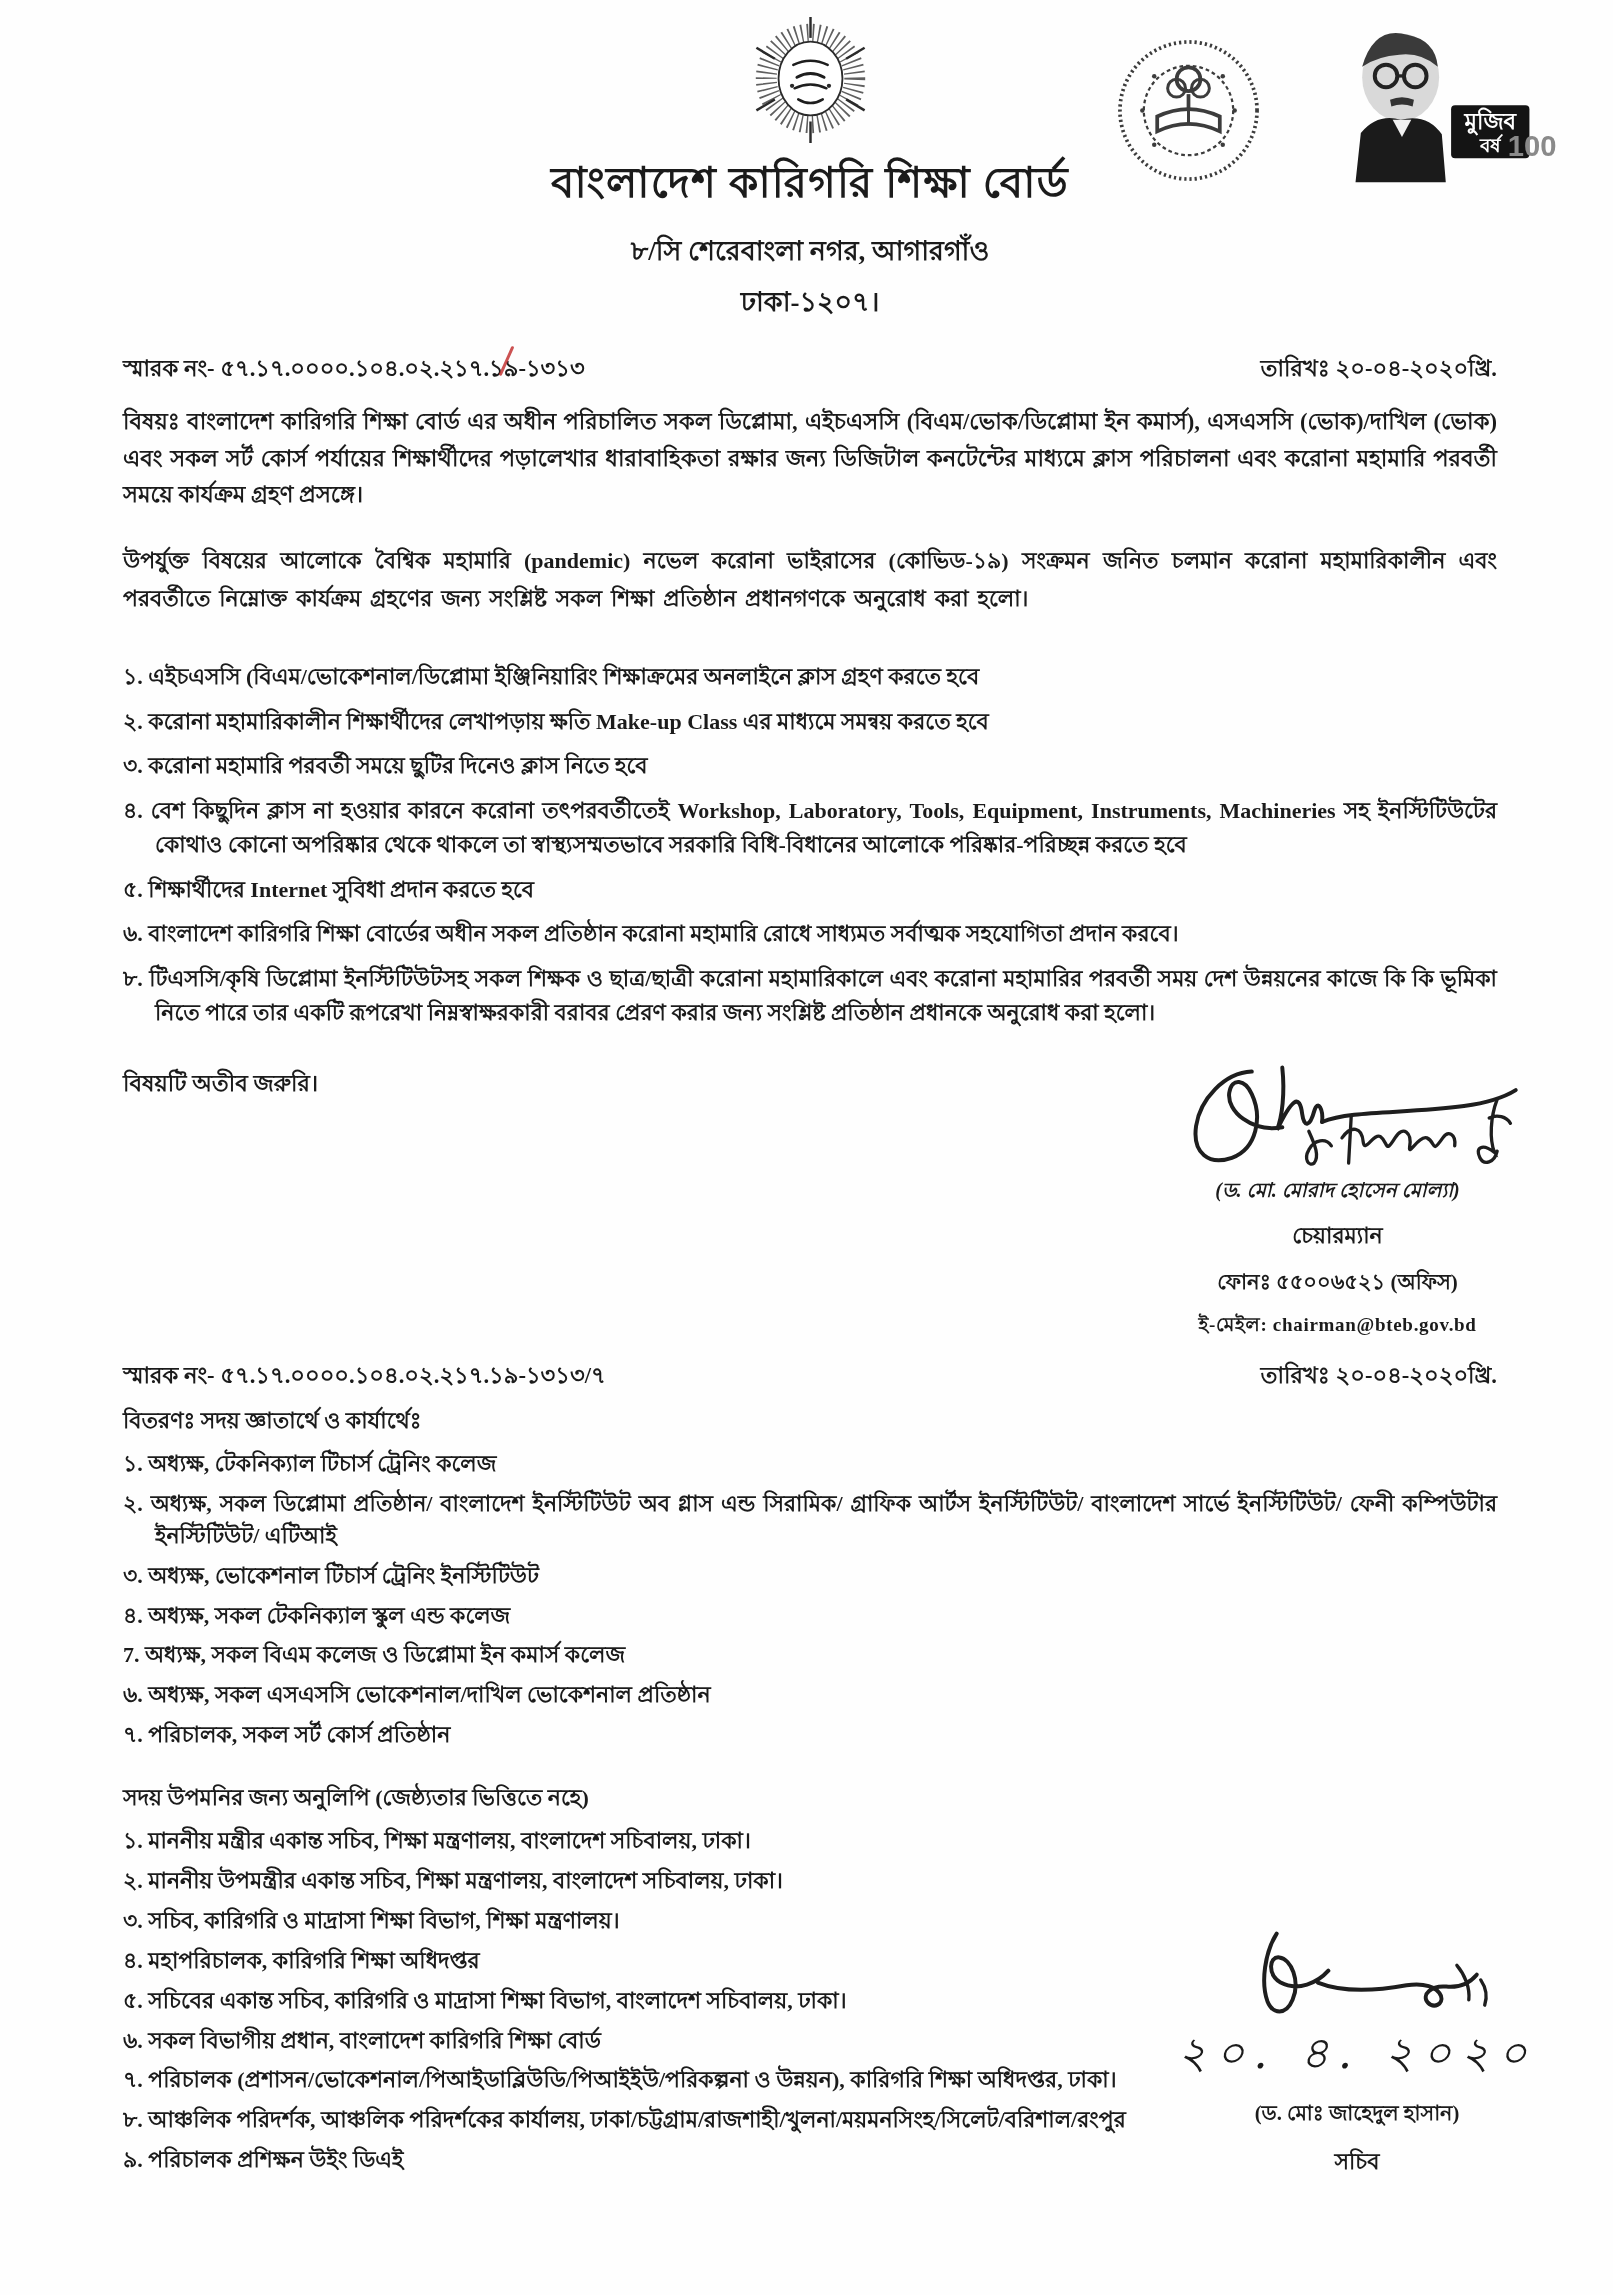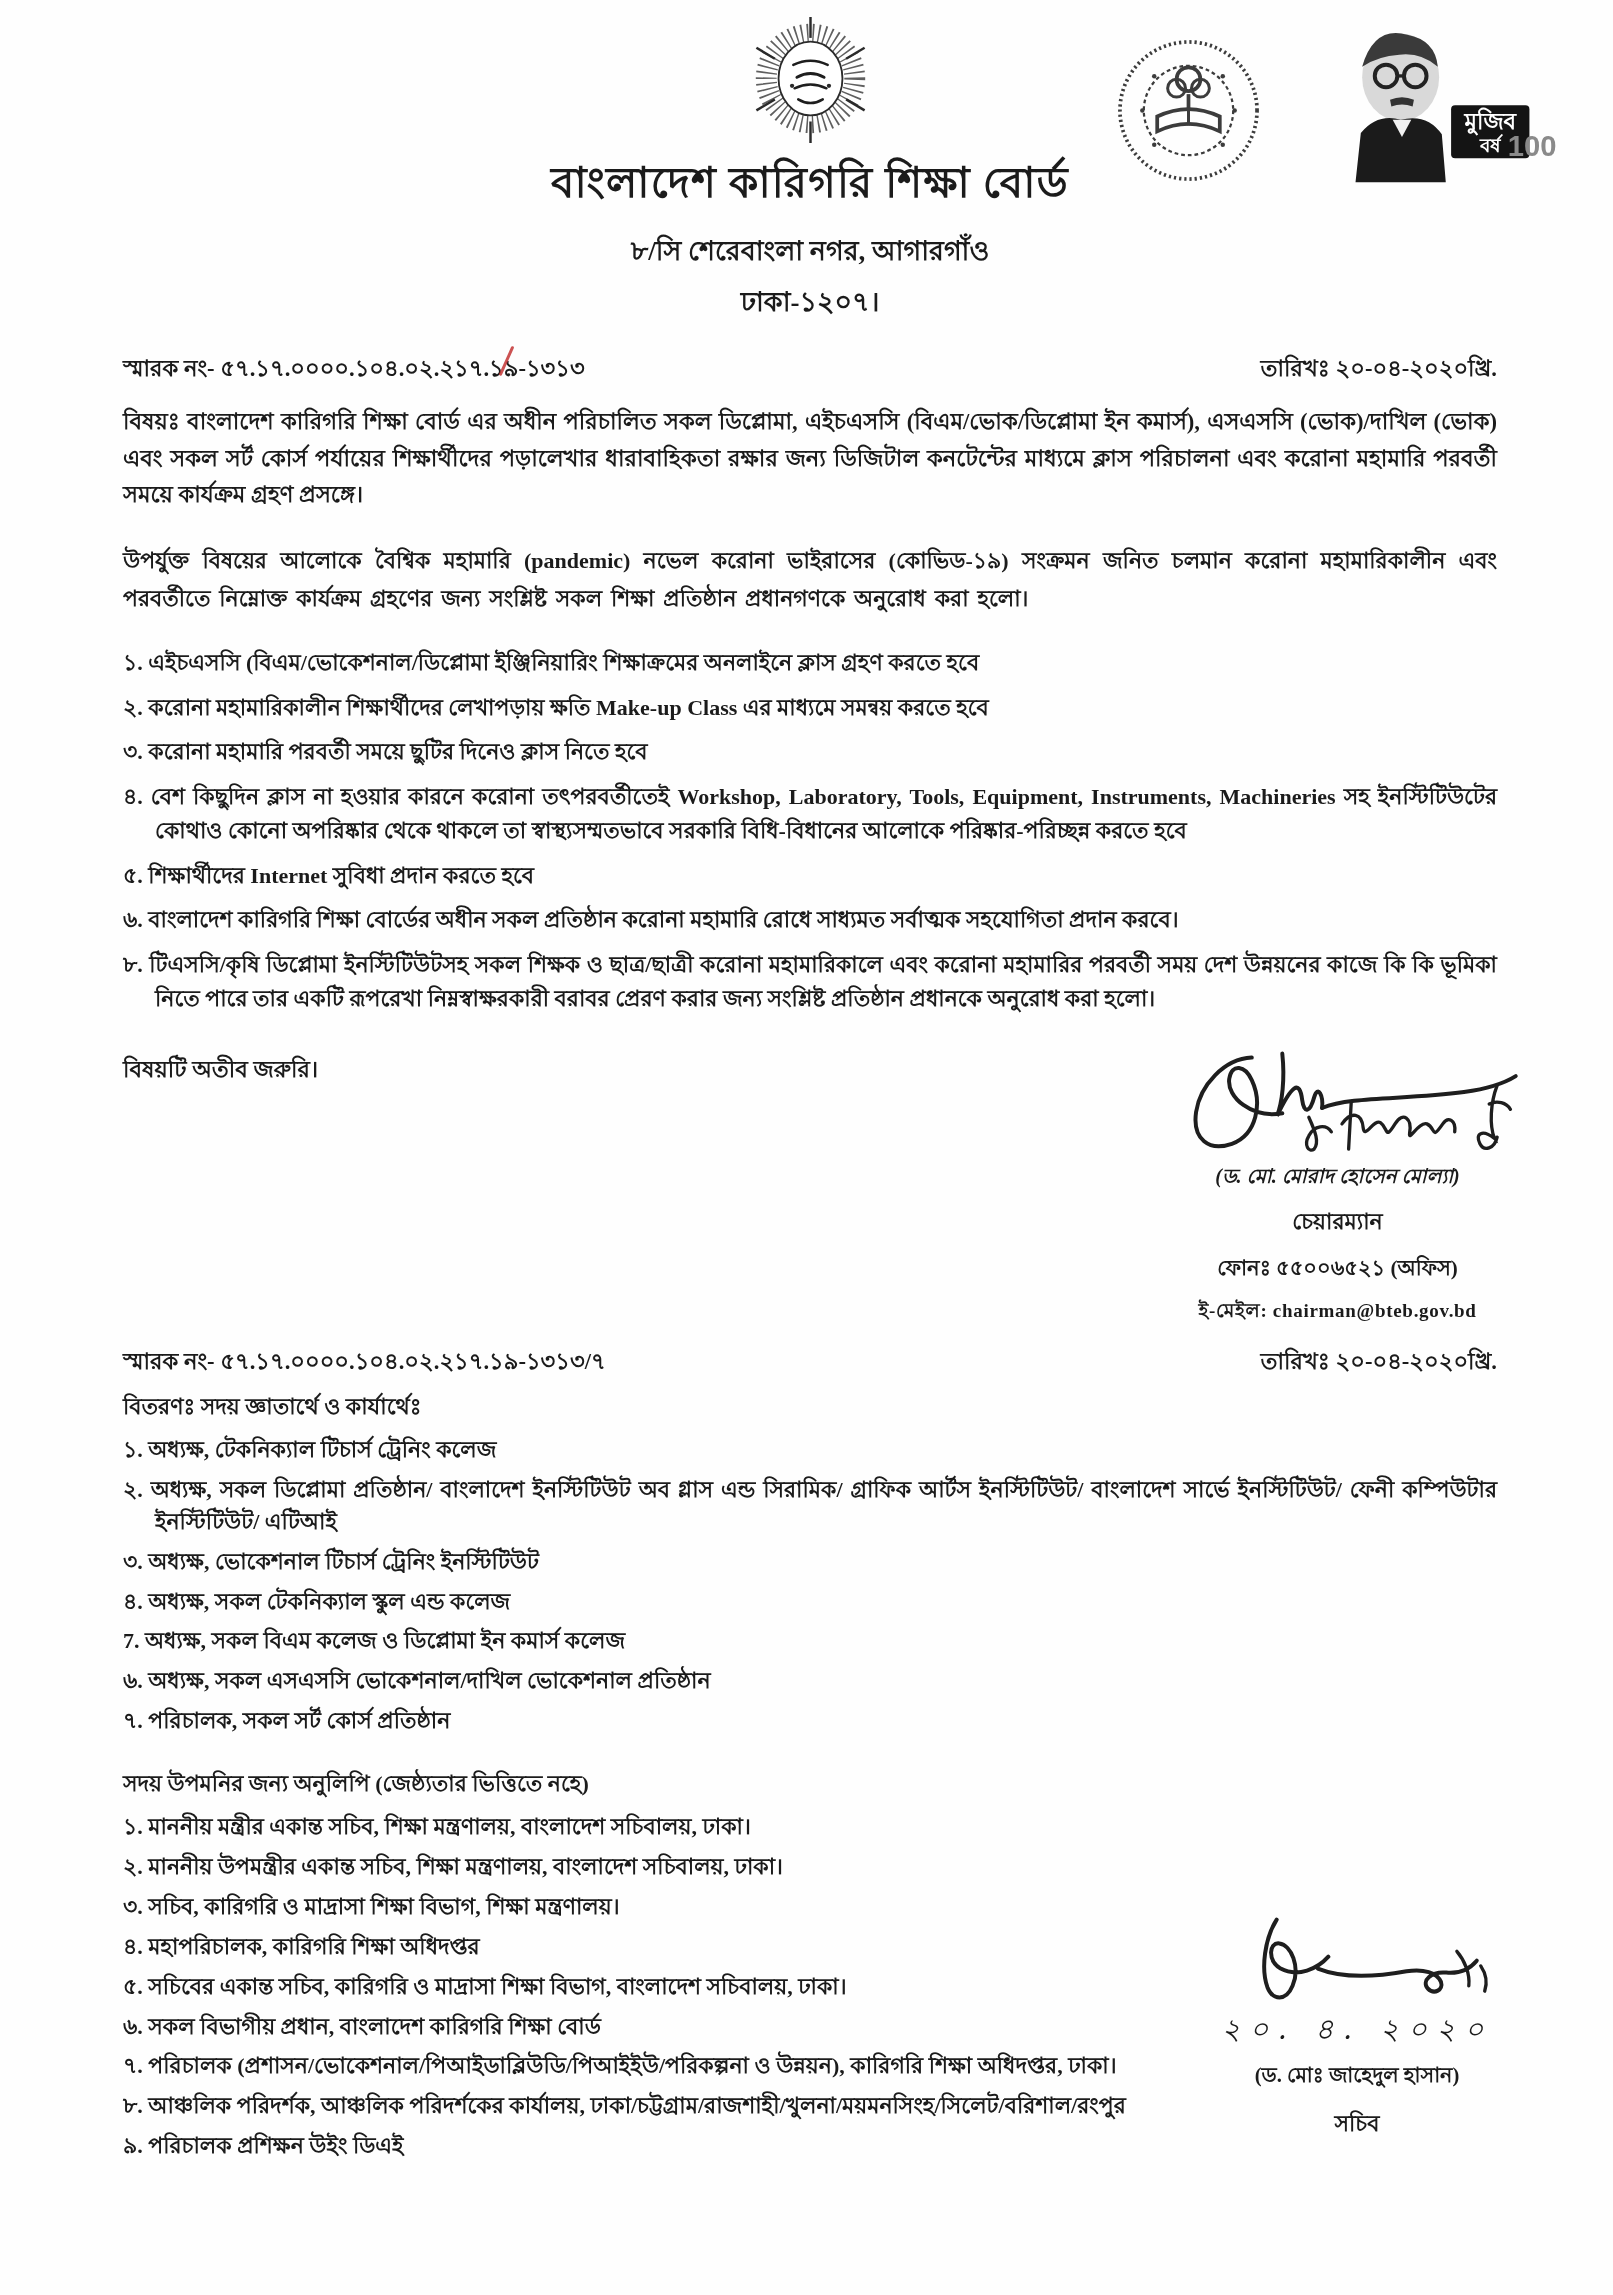--- a/index.html
+++ b/index.html
@@ -25,39 +25,39 @@
   .website{font-size:31px;margin-top:8px;letter-spacing:1.3px;}
   .logo-round{position:absolute;top:18.6px;right:232px;width:153px;height:149px;}
   .logo-mujib{position:absolute;top:3px;right:-53px;width:229px;height:163px;}
   
   .memo-row{display:flex;justify-content:space-between;align-items:flex-start;font-size:22.6px;margin-top:25px;}
   .memo-left{position:relative;}
   .red-mark{position:absolute;left:382px;top:-6.6px;width:3.3px;height:32px;background:#c33434;transform:rotate(24deg);border-radius:2px;opacity:.85;}
   
   .subject{font-size:22.6px;line-height:1.62;text-align:justify;margin-top:14.6px;}
   .intro{font-size:22px;line-height:1.75;text-align:justify;margin-top:28px;word-spacing:3.3px;}
-  .dir-list{margin-top:27px;}
+  .dir-list{margin-top:41px;}
   .num-item{font-size:22px;line-height:1.55;text-align:justify;padding-left:32px;text-indent:-32px;margin-top:10.6px;}
   
   .sig-row{display:flex;justify-content:space-between;margin-top:22.6px;}
   .urgent{font-size:22.6px;padding-top:13.3px;}
   .chairman-block{text-align:center;margin-right:-26.5px;}
   .sig-svg{display:block;margin:0 auto;}
   .sig-name{font-size:20px;margin-top:-4px;font-style:italic;}
   .sig-title{font-size:22px;margin-top:10.6px;}
   .sig-phone{font-size:21px;margin-top:10.6px;}
   .sig-email{font-size:19px;margin-top:9.3px;letter-spacing:0.7px;}
   
   .dist-head{font-size:22px;margin-top:6.6px;}
   .plain-list .num-item{margin-top:8px;line-height:1.45;}
   .cc-wrap{position:relative;margin-top:29px;}
   .cc-head{font-size:22px;}
   
   .secretary-block{position:absolute;right:-46px;top:139px;text-align:center;width:372px;}
-  .hand-date{font-size:29px;font-weight:400;font-style:italic;letter-spacing:9.3px;margin-top:-5.3px;font-family:"DejaVu Serif","Liberation Serif",serif;}
+  .hand-date{font-size:44px;font-weight:400;font-style:italic;letter-spacing:9.3px;margin-top:-5.3px;font-family:"DejaVu Serif","Liberation Serif",serif;}
   .sec-name{font-size:20.6px;margin-top:5.3px;}
   .sec-title{font-size:22px;margin-top:12px;}
   svg{overflow:visible;}
   .ink{stroke:#1e1e1e;fill:none;stroke-linecap:round;}
 </style>
 </head>
 <body>
 
 <div class="page">
 

